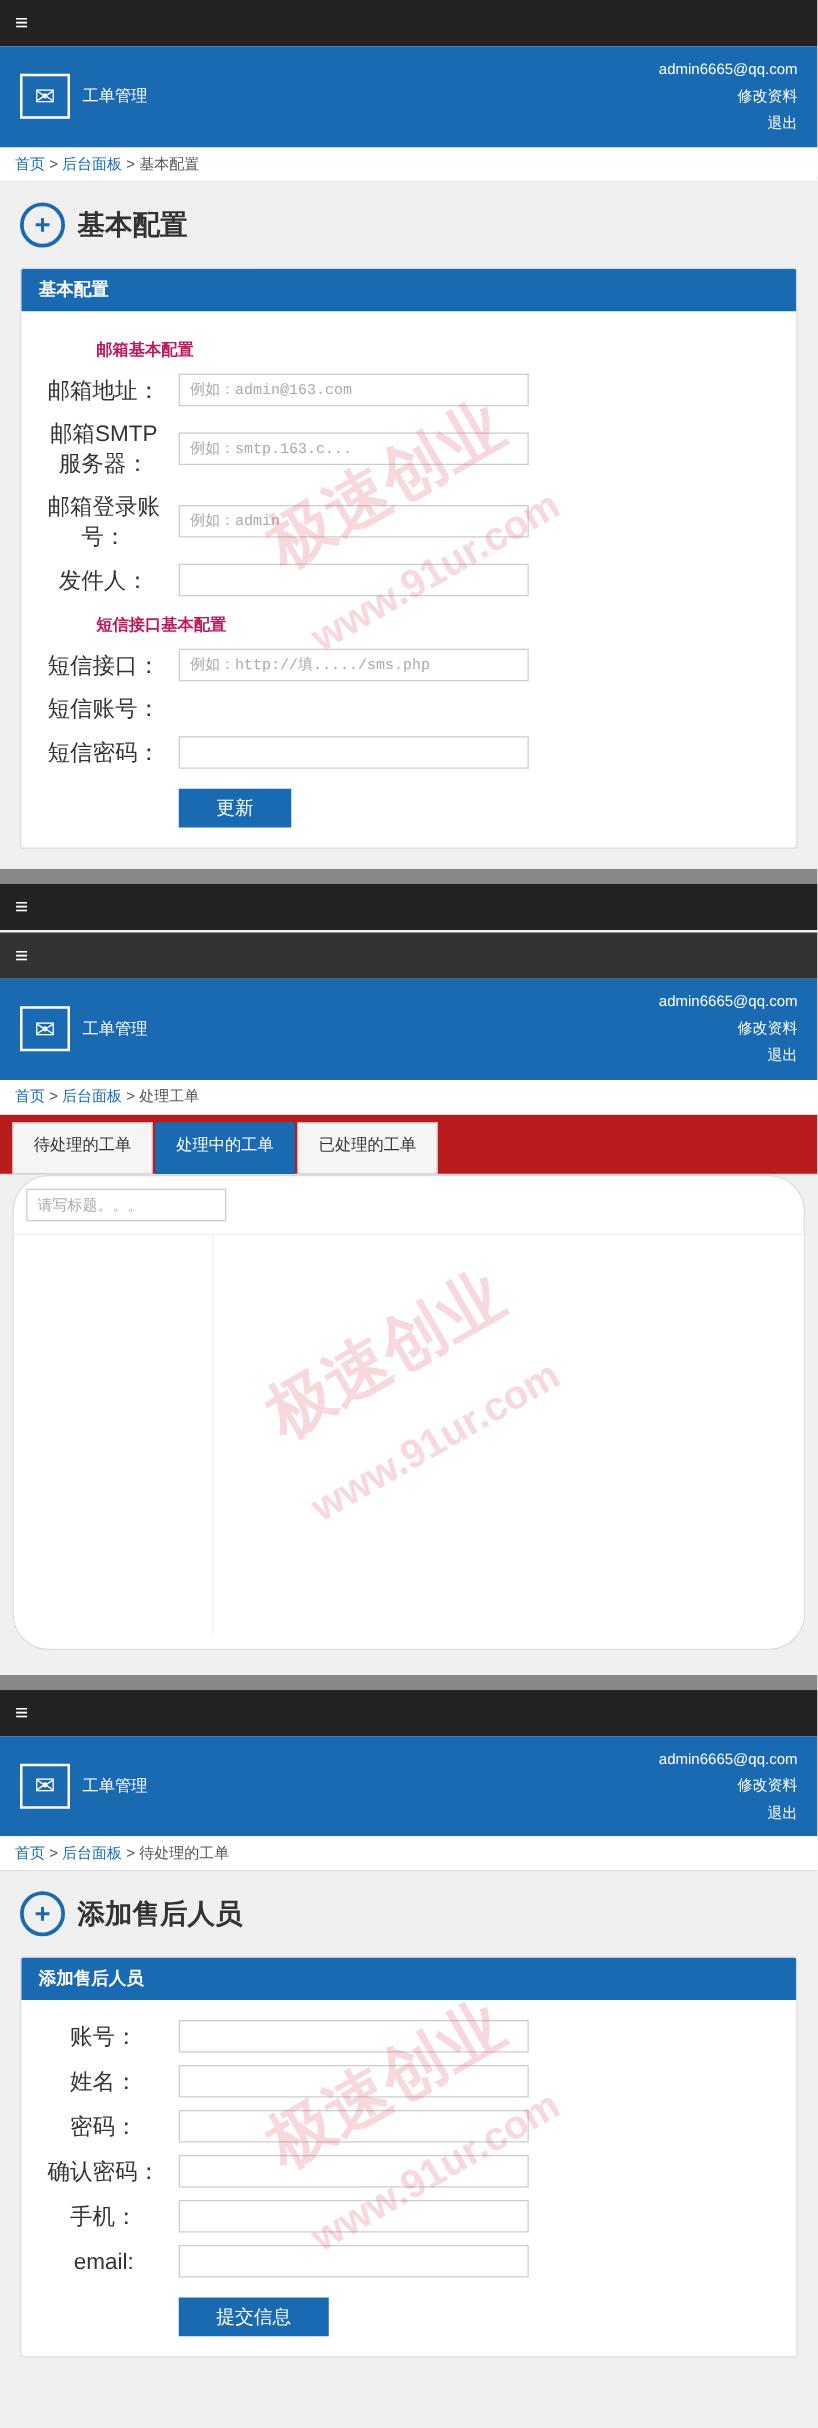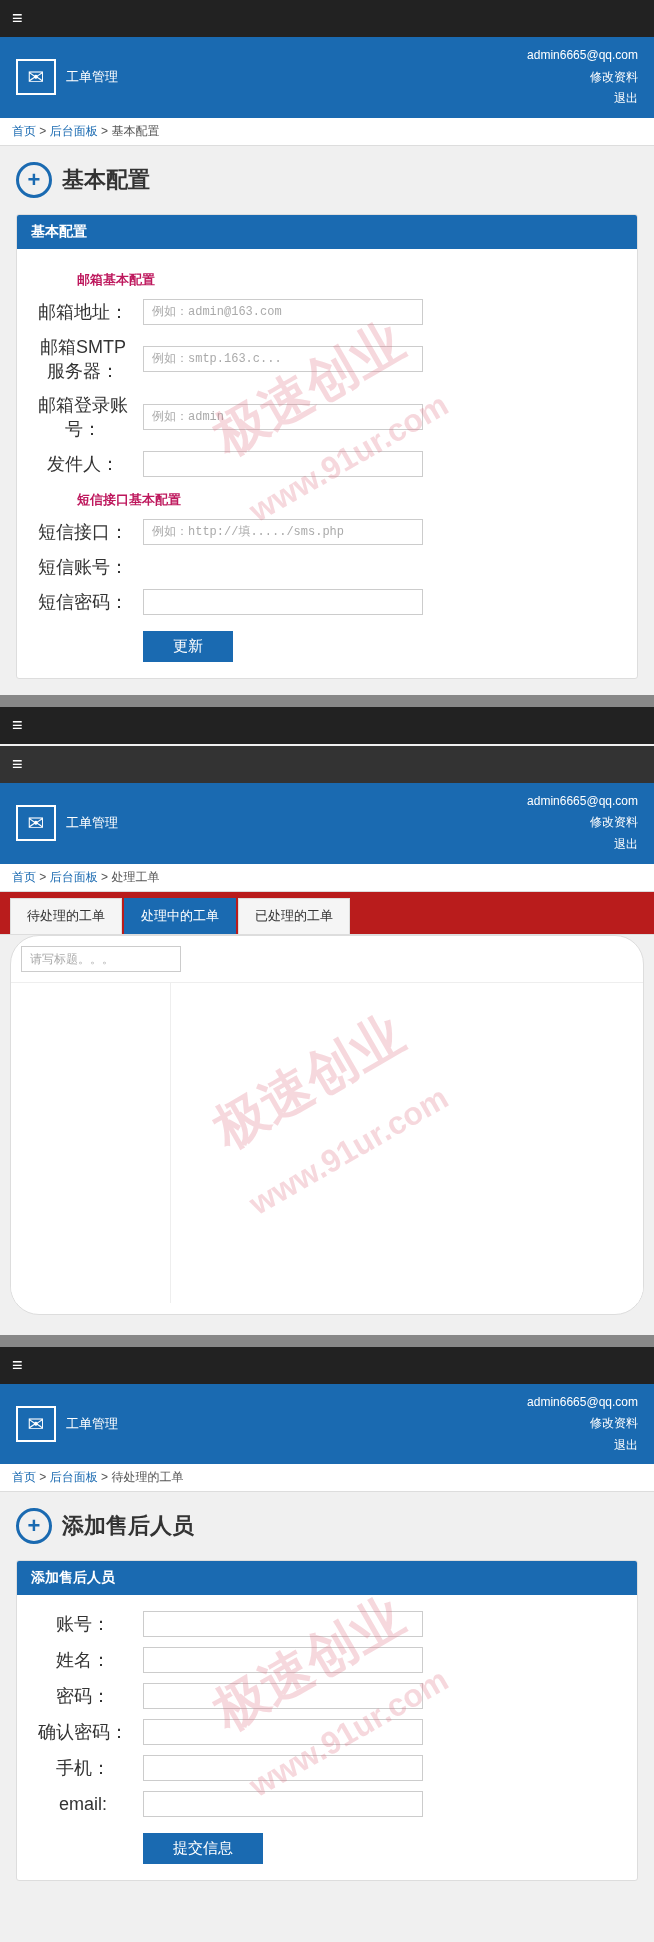--- a/index.html
+++ b/index.html
@@ -142,21 +142,21 @@
       cursor: pointer;
       border: 1px solid #ddd;
       border-bottom: none;
       margin-right: 2px;
       margin-top: 6px;
       background: #f5f5f5;
       color: #333;
     }
     .tab-item.active {
       background: #fff;
-      border-bottom: 1px solid #a3a3a3;
+      border-bottom: 6px solid #a3a3a3;
       color: #333;
     }
     .tab-item.blue {
       background: #1a6ab1;
       color: #fff;
       border-color: #1a6ab1;
     }
 
     
     .search-row {

